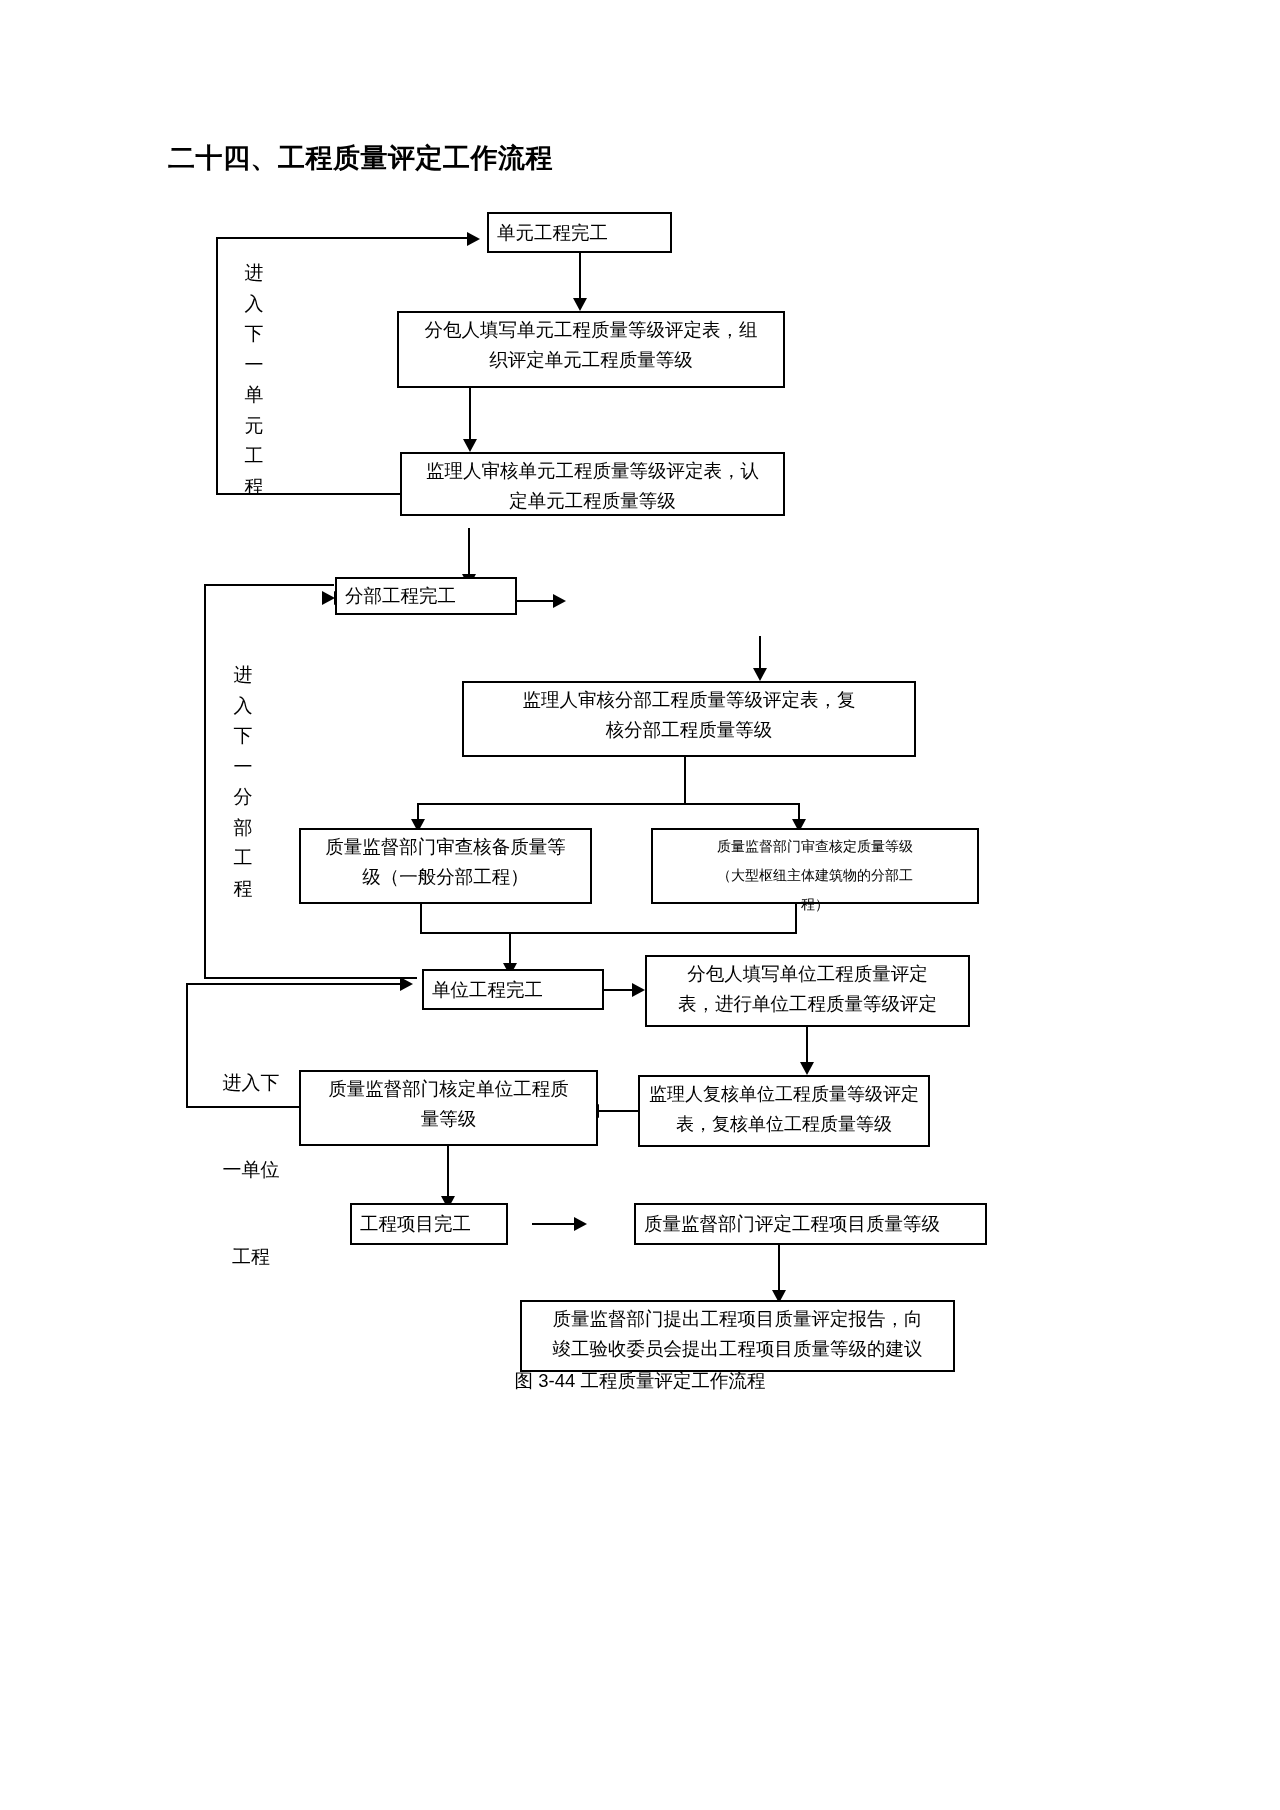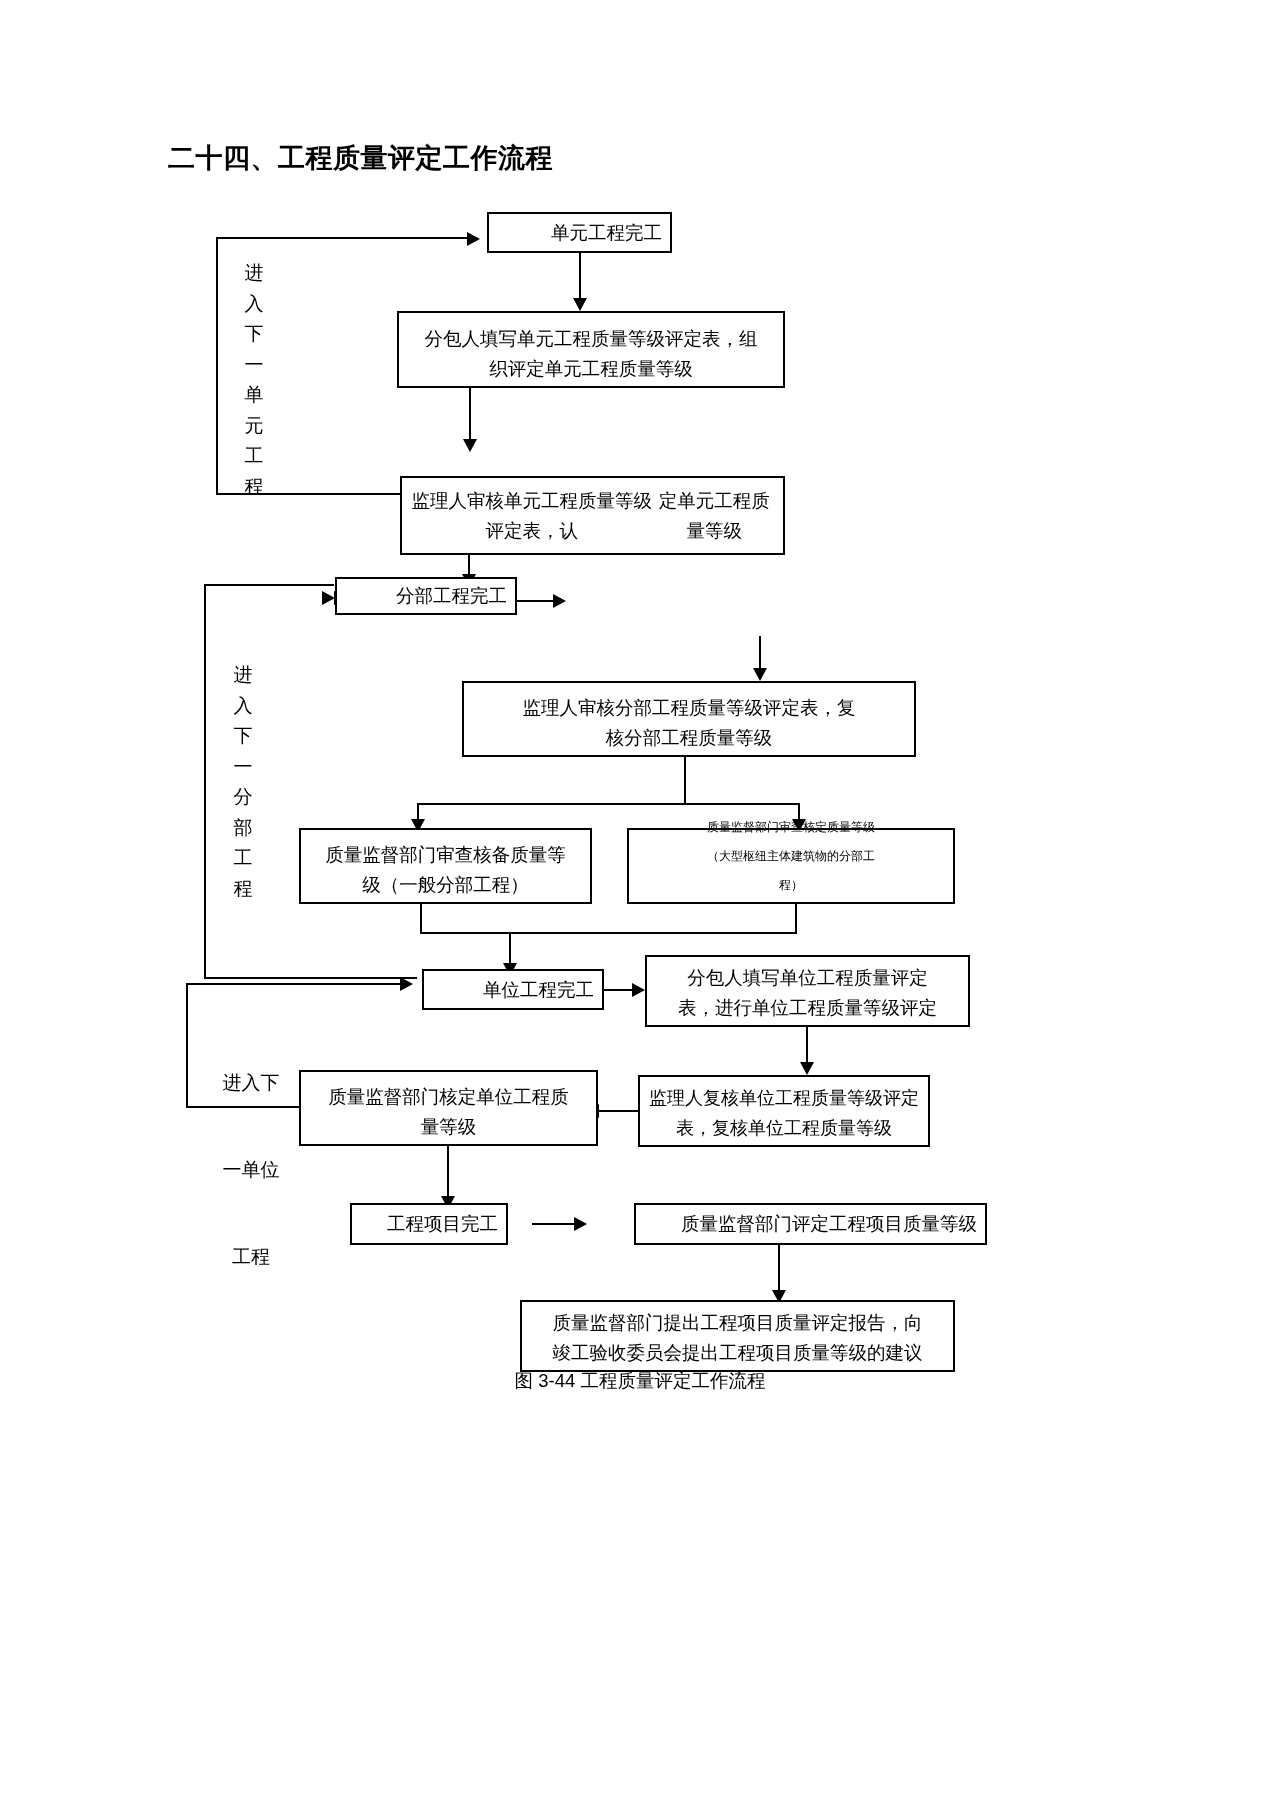--- a/index.html
+++ b/index.html
@@ -29,21 +29,21 @@
     letter-spacing: 0.5px;
     white-space: nowrap;
   }
   .box {
     position: absolute;
     box-sizing: border-box;
     border: 2px solid #000000;
     background: #ffffff;
     display: flex;
     align-items: center;
-    justify-content: flex-end;
+    justify-content: flex-start;
     text-align: center;
     font-size: 18.5px;
     line-height: 30px;
     padding: 2px 8px;
     z-index: 3;
   }
   .box span { display: block; }
   .vlabel {
     position: absolute;
     font-size: 19px;
@@ -129,21 +129,21 @@
   <div class="arrow-d" style="left:572.5px; top:298px;"></div>
 
   <div class="box" style="left:397px; top:311px; width:388px; height:77px; flex-direction:column;">
     <span>分包人填写单元工程质量等级评定表，组</span>
     <span>织评定单元工程质量等级</span>
   </div>
 
   <div class="ln lnv" style="left:469px; top:388px; height:54px;"></div>
   <div class="arrow-d" style="left:463px; top:439px;"></div>
 
-  <div class="box" style="left:400px; top:476px; width:385px; height:79px; flex-direction:row;">
+  <div class="box" style="left:400px; top:452px; width:385px; height:64px; flex-direction:column;">
     <span>监理人审核单元工程质量等级评定表，认</span>
     <span>定单元工程质量等级</span>
   </div>
 
   <div class="ln lnv" style="left:468px; top:528px; height:50px;"></div>
   <div class="arrow-d" style="left:462px; top:574px;"></div>
 
   <div class="ln lnv" style="left:204px; top:584px; height:395px;"></div>
   <div class="ln lnh" style="left:204px; top:584px; width:130px;"></div>
   <div class="ln lnh" style="left:204px; top:977px; width:213px;"></div>
@@ -181,21 +181,21 @@
   <div class="ln lnv" style="left:417px; top:803px; height:19px;"></div>
   <div class="arrow-d" style="left:411px; top:819px;"></div>
   <div class="ln lnv" style="left:798px; top:803px; height:19px;"></div>
   <div class="arrow-d" style="left:792px; top:819px;"></div>
 
   <div class="box" style="left:299px; top:828px; width:293px; height:76px; flex-direction:column;">
     <span>质量监督部门审查核备质量等</span>
     <span>级（一般分部工程）</span>
   </div>
 
-  <div class="box" style="left:627px; top:828px; width:328px; height:76px; flex-direction:column; font-size:12px; line-height:29px;">
+  <div class="box" style="left:651px; top:828px; width:328px; height:76px; flex-direction:column; font-size:14px; line-height:29px;">
     <span>质量监督部门审查核定质量等级</span>
     <span>（大型枢纽主体建筑物的分部工</span>
     <span>程）</span>
   </div>
 
   <div class="ln lnv" style="left:420px; top:904px; height:30px;"></div>
   <div class="ln lnv" style="left:795px; top:904px; height:30px;"></div>
   <div class="ln lnh" style="left:420px; top:932px; width:377px;"></div>
   <div class="ln lnv" style="left:509px; top:932px; height:34px;"></div>
   <div class="arrow-d" style="left:503px; top:963px;"></div>

